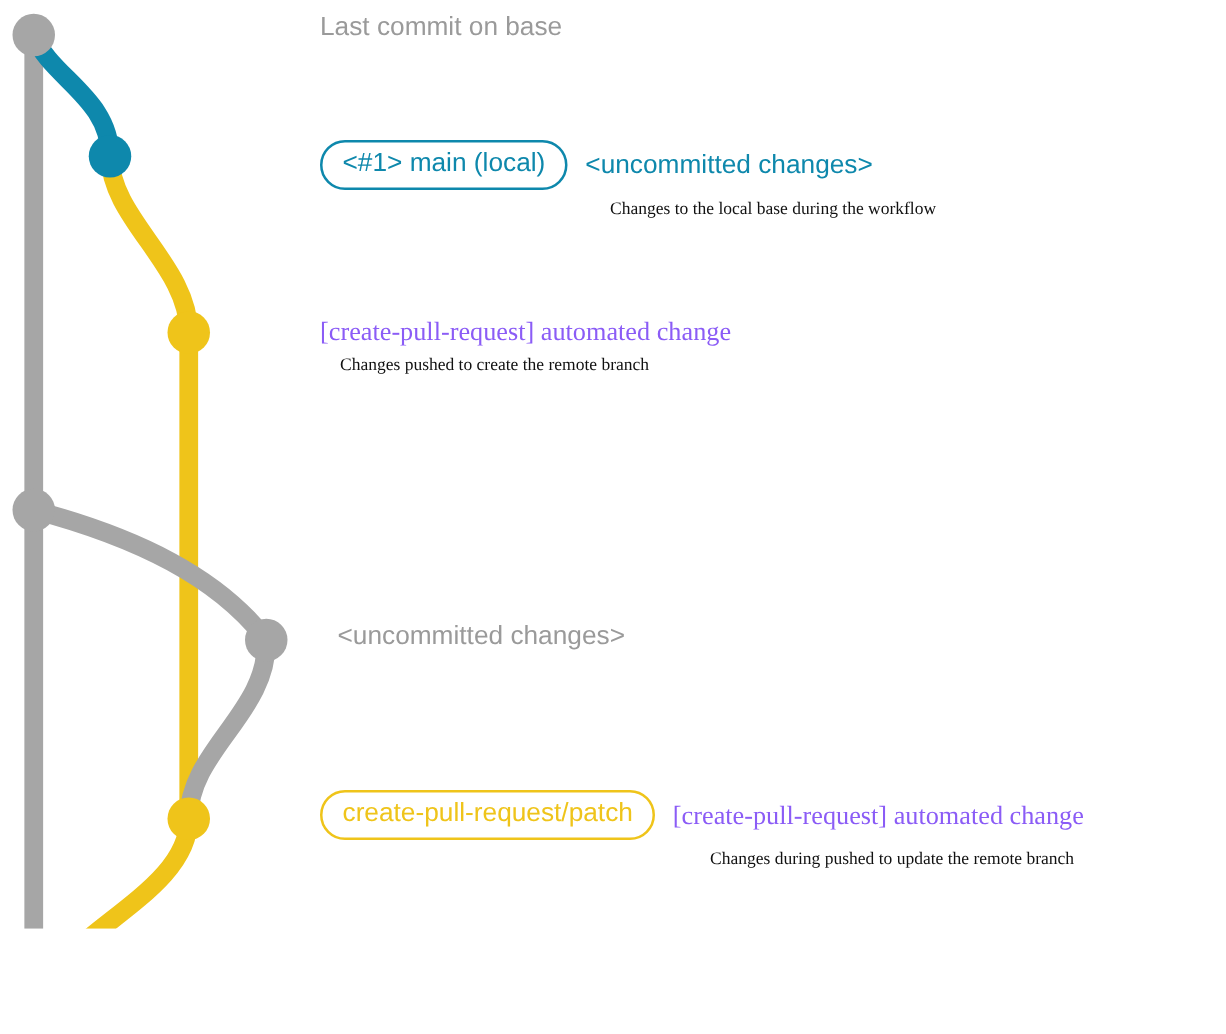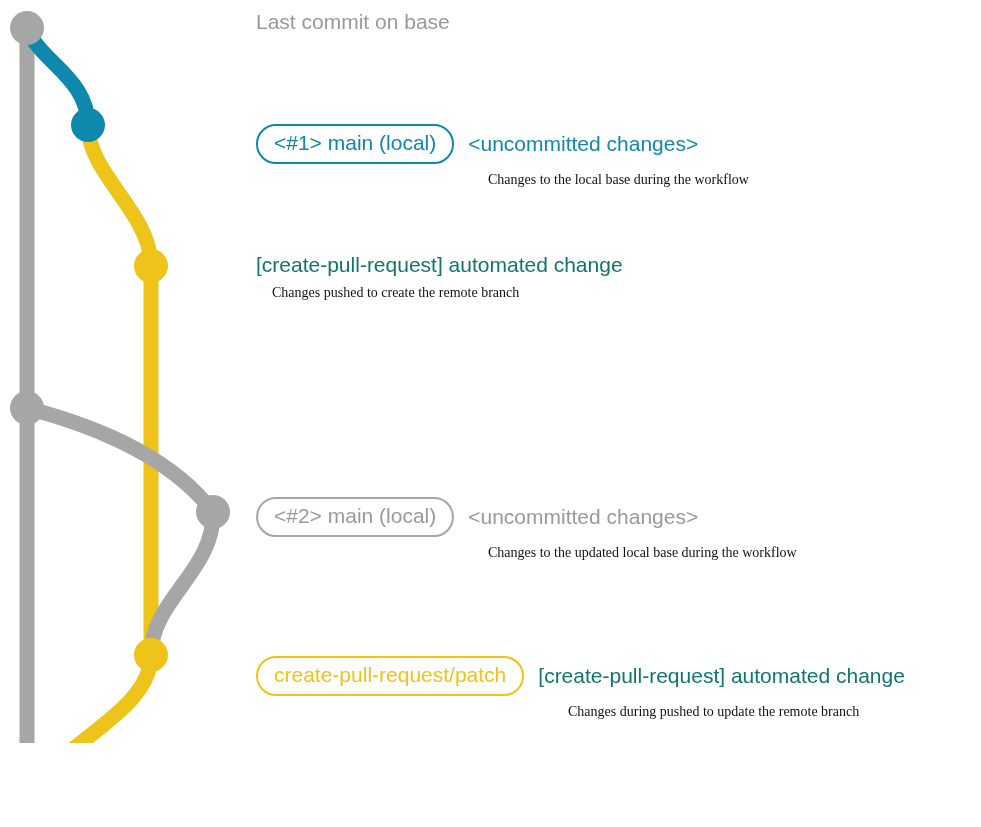--- a/index.html
+++ b/index.html
@@ -49,21 +49,21 @@
   .pill.blue { border-color: #0e88ac; color: #0e88ac; }
   .pill.yellow { border-color: #efc41a; color: #efc41a; }
   .pill.gray { border-color: #a6a6a6; color: #9a9a9a; }
   .subject {
     font-size: 21px;
     font-family: "Liberation Sans", sans-serif;
     line-height: 1.15;
     margin-left: 14px;
   }
   .subject.blue { color: #0e88ac; }
-  .subject.yellow { color: #0f766e; }
+  .subject.yellow { color: #8b5cf6; font-family: Liberation Serif, serif; }
   .subject.gray { color: #9a9a9a; }
   .subject.nopill { margin-left: 0; }
   .desc {
     font-family: "Liberation Serif", serif;
     font-size: 14px;
     color: #111111;
     line-height: 1.2;
     white-space: nowrap;
   }
   .stack {
@@ -109,21 +109,21 @@
   </svg>
 
   <div class="row" style="left:256px; top:10px;">
     <div class="stack">
       <div class="toprow">
         <span class="subject gray nopill">Last commit on base</span>
       </div>
     </div>
   </div>
 
-  <div class="row" style="left:256px; top:124px;">
+  <div class="row" style="left:256px; top:112px;">
     <div class="stack">
       <div class="toprow">
         <span class="pill blue">&lt;#1&gt; main (local)</span>
         <span class="subject blue">&lt;uncommitted changes&gt;</span>
       </div>
       <div class="descrow" style="margin-left:232px;">
         <span class="desc">Changes to the local base during the workflow</span>
       </div>
     </div>
   </div>
@@ -136,30 +136,26 @@
       <div class="descrow" style="margin-left:16px;">
         <span class="desc">Changes pushed to create the remote branch</span>
       </div>
     </div>
   </div>
 
 
   <div class="row" style="left:256px; top:497px;">
     <div class="stack">
       <div class="toprow">
-        <span class="pill gray">&lt;#2&gt; main (local)</span>
         <span class="subject gray">&lt;uncommitted changes&gt;</span>
-      </div>
-      <div class="descrow" style="margin-left:232px;">
-        <span class="desc">Changes to the updated local base during the workflow</span>
       </div>
     </div>
   </div>
 
-  <div class="row" style="left:256px; top:656px;">
+  <div class="row" style="left:256px; top:632px;">
     <div class="stack">
       <div class="toprow">
         <span class="pill yellow">create-pull-request/patch</span>
         <span class="subject yellow">[create-pull-request] automated change</span>
       </div>
       <div class="descrow" style="margin-left:312px;">
         <span class="desc">Changes during pushed to update the remote branch</span>
       </div>
     </div>
   </div>

